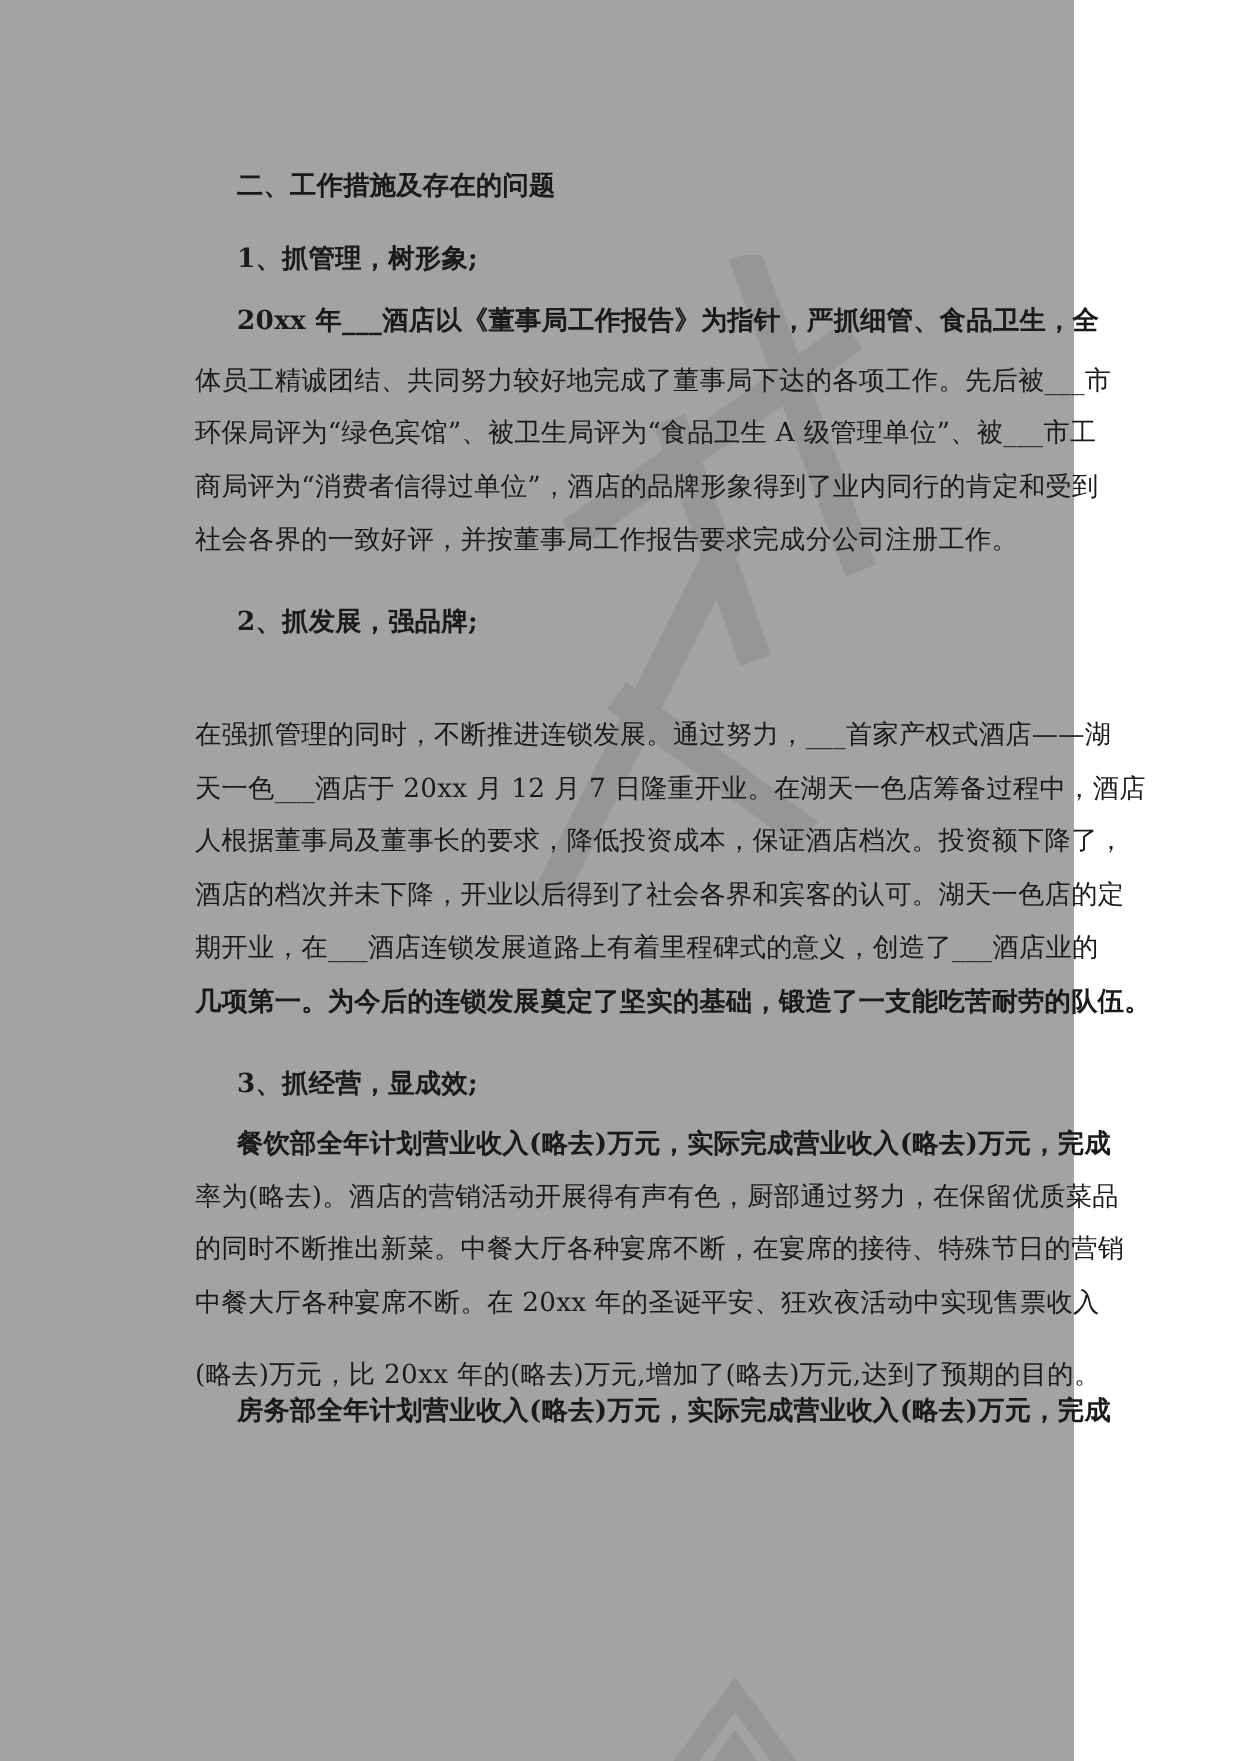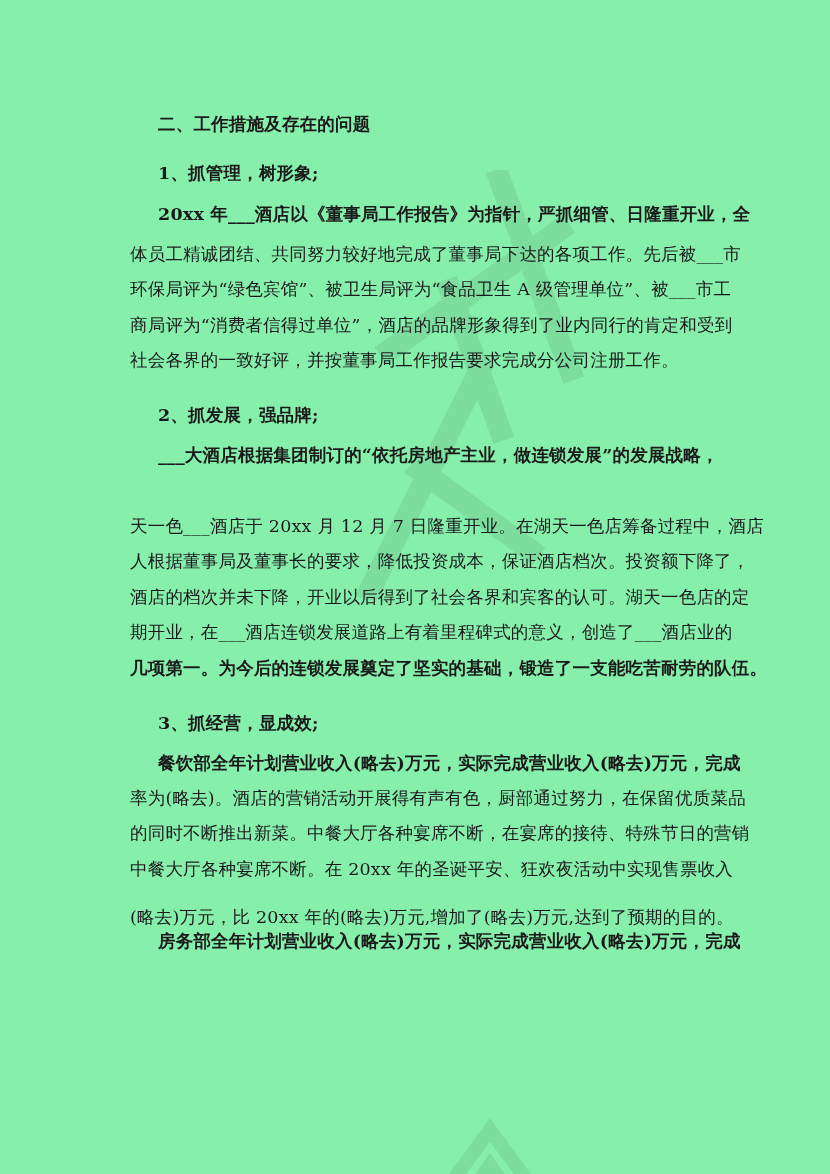--- a/index.html
+++ b/index.html
@@ -11,22 +11,22 @@
       width: 830px;
       height: 1174px;
       position: relative;
       overflow: hidden;
       font-family: "DejaVu Serif", "Liberation Serif", serif;
       color: #1a1a1a;
     }
     .page {
       position: absolute;
       left: 0; top: 0;
-      width: 830px; height: 1174px;
-      background: #86efac;
+      width: 716px; height: 1174px;
+      background: #a3a3a3;
     }
     .watermark {
       position: absolute;
       pointer-events: none;
       opacity: 0.07;
     }
     .wm-1 { left: 330px; top: 170px; width: 260px; height: 430px; }
     .wm-2 { left: 400px; top: 1105px; width: 180px; height: 120px; }
     .line {
       position: absolute;
@@ -53,28 +53,28 @@
   <svg class="watermark wm-2" viewBox="0 0 180 120">
     <g fill="none" stroke="#000" stroke-width="14">
       <path d="M20 120 L90 25 L160 120"></path>
       <path d="M55 110 L90 60 L125 110"></path>
     </g>
   </svg>
 
   <div class="line heading" style="top: 112px; left: 158px;">二、工作措施及存在的问题</div>
 
   <div class="line indent" style="top: 161px;">1、抓管理，树形象;</div>
-  <div class="line indent" style="top: 202px;">20xx 年___酒店以《董事局工作报告》为指针，严抓细管、日隆重开业，全</div>
+  <div class="line indent" style="top: 202px;">20xx 年___酒店以《董事局工作报告》为指针，严抓细管、食品卫生，全</div>
   <div class="line" style="top: 242px;">体员工精诚团结、共同努力较好地完成了董事局下达的各项工作。先后被___市</div>
   <div class="line" style="top: 313px;">商局评为“消费者信得过单位”，酒店的品牌形象得到了业内同行的肯定和受到</div>
   <div class="line" style="top: 277px;">环保局评为“绿色宾馆”、被卫生局评为“食品卫生 A 级管理单位”、被___市工</div>
   <div class="line" style="top: 348px;">社会各界的一致好评，并按董事局工作报告要求完成分公司注册工作。</div>
 
   <div class="line indent" style="top: 403px;">2、抓发展，强品牌;</div>
-  <div class="line indent" style="top: 443px;">___大酒店根据集团制订的“依托房地产主业，做连锁发展”的发展战略，</div>
+  <div class="line" style="top: 478px;">在强抓管理的同时，不断推进连锁发展。通过努力，___首家产权式酒店——湖</div>
   <div class="line" style="top: 514px;">天一色___酒店于 20xx 月 12 月 7 日隆重开业。在湖天一色店筹备过程中，酒店</div>
   <div class="line" style="top: 549px;">人根据董事局及董事长的要求，降低投资成本，保证酒店档次。投资额下降了，</div>
   <div class="line" style="top: 620px;">期开业，在___酒店连锁发展道路上有着里程碑式的意义，创造了___酒店业的</div>
   <div class="line" style="top: 585px;">酒店的档次并未下降，开业以后得到了社会各界和宾客的认可。湖天一色店的定</div>
   <div class="line" style="top: 656px; font-weight: bold;">几项第一。为今后的连锁发展奠定了坚实的基础，锻造了一支能吃苦耐劳的队伍。</div>
 
   <div class="line indent" style="top: 711px;">3、抓经营，显成效;</div>
   <div class="line indent" style="top: 751px;">餐饮部全年计划营业收入(略去)万元，实际完成营业收入(略去)万元，完成</div>
   <div class="line" style="top: 786px;">率为(略去)。酒店的营销活动开展得有声有色，厨部通过努力，在保留优质菜品</div>
   <div class="line" style="top: 821px;">的同时不断推出新菜。中餐大厅各种宴席不断，在宴席的接待、特殊节日的营销</div>

